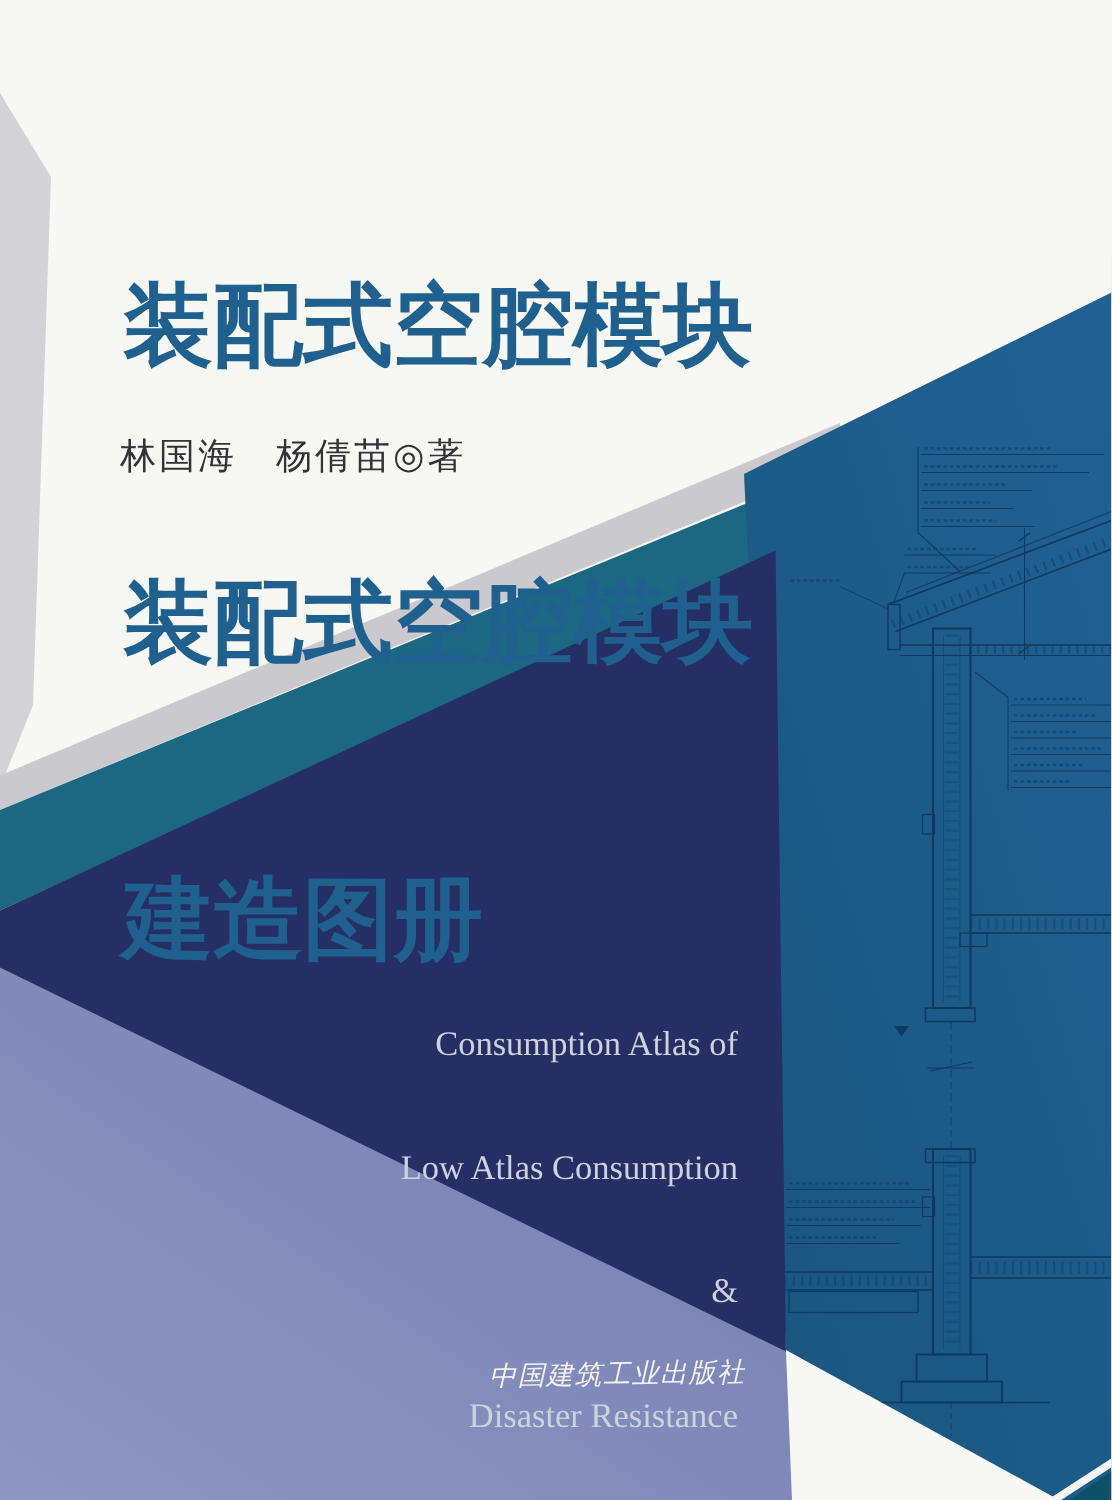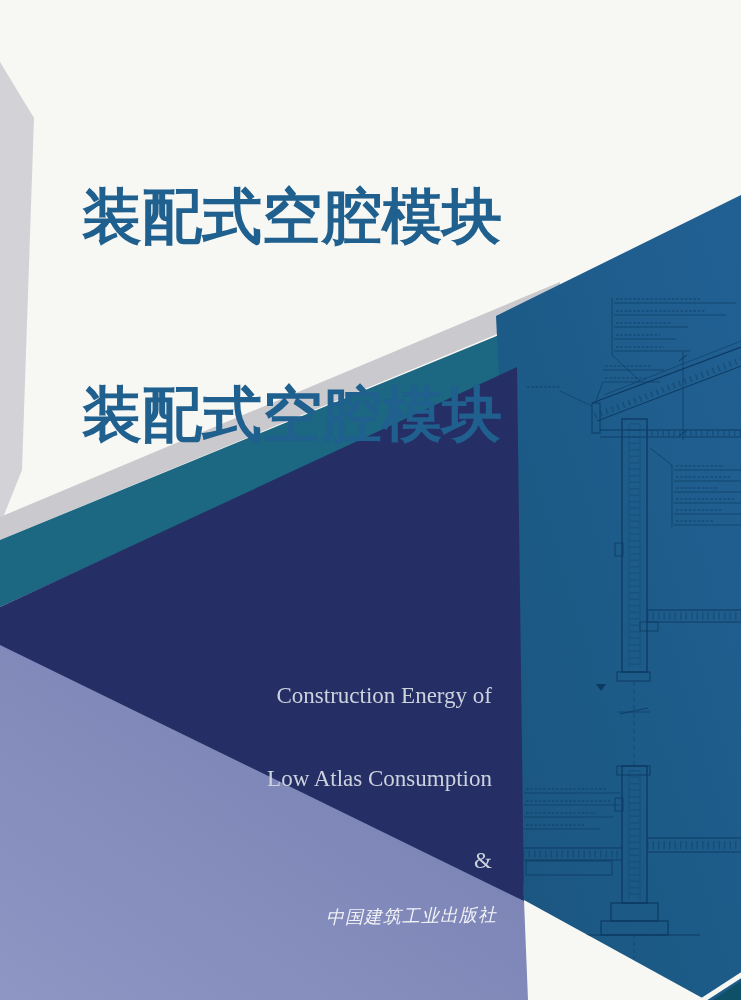--- a/index.html
+++ b/index.html
@@ -191,26 +191,29 @@
 
     <polygon points="0,645 524,901 528,1000 0,1000" fill="url(#slateGrad)"></polygon>
 
     <line x1="692" y1="1007" x2="746" y2="972" stroke="#f6f6f3" stroke-width="5"></line>
     <polygon points="713,1000 741,981 741,1000" fill="#0e5067"></polygon>
   </svg>
 
   <div class="txt title">
     <div>装配式空腔模块</div>
     <div>装配式空腔模块</div>
+    <div>建造图册</div>
   </div>
 
+  <div class="txt authors">林国海　杨倩苗◎著</div>
 
   <div class="txt subtitle">
-    <div>Construction Energy of</div>
+    <div>Consumption Atlas of</div>
     <div>Low Atlas Consumption</div>
     <div>&amp;</div>
+    <div>Disaster Resistance</div>
     
     
   </div>
 
   <div class="txt publisher">中国建筑工业出版社</div>
 
 </div>
 
 </body></html>

